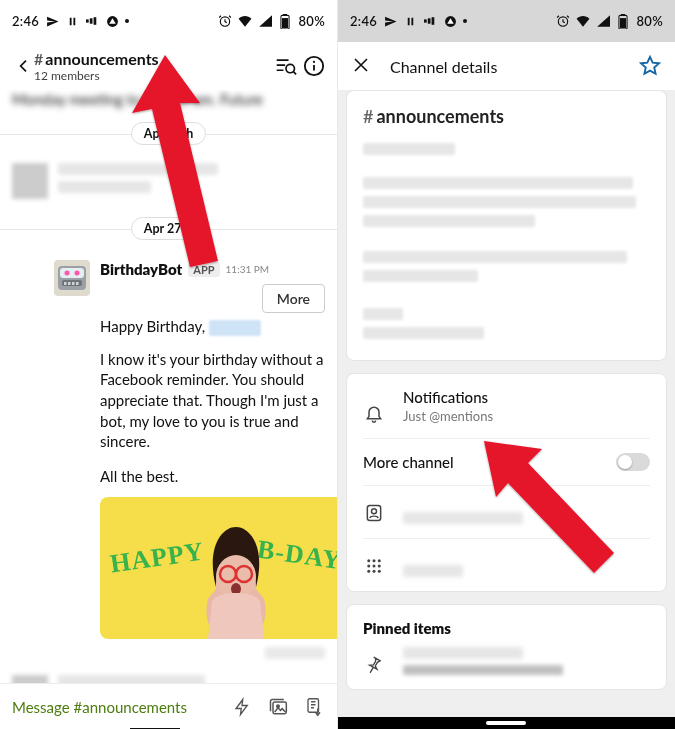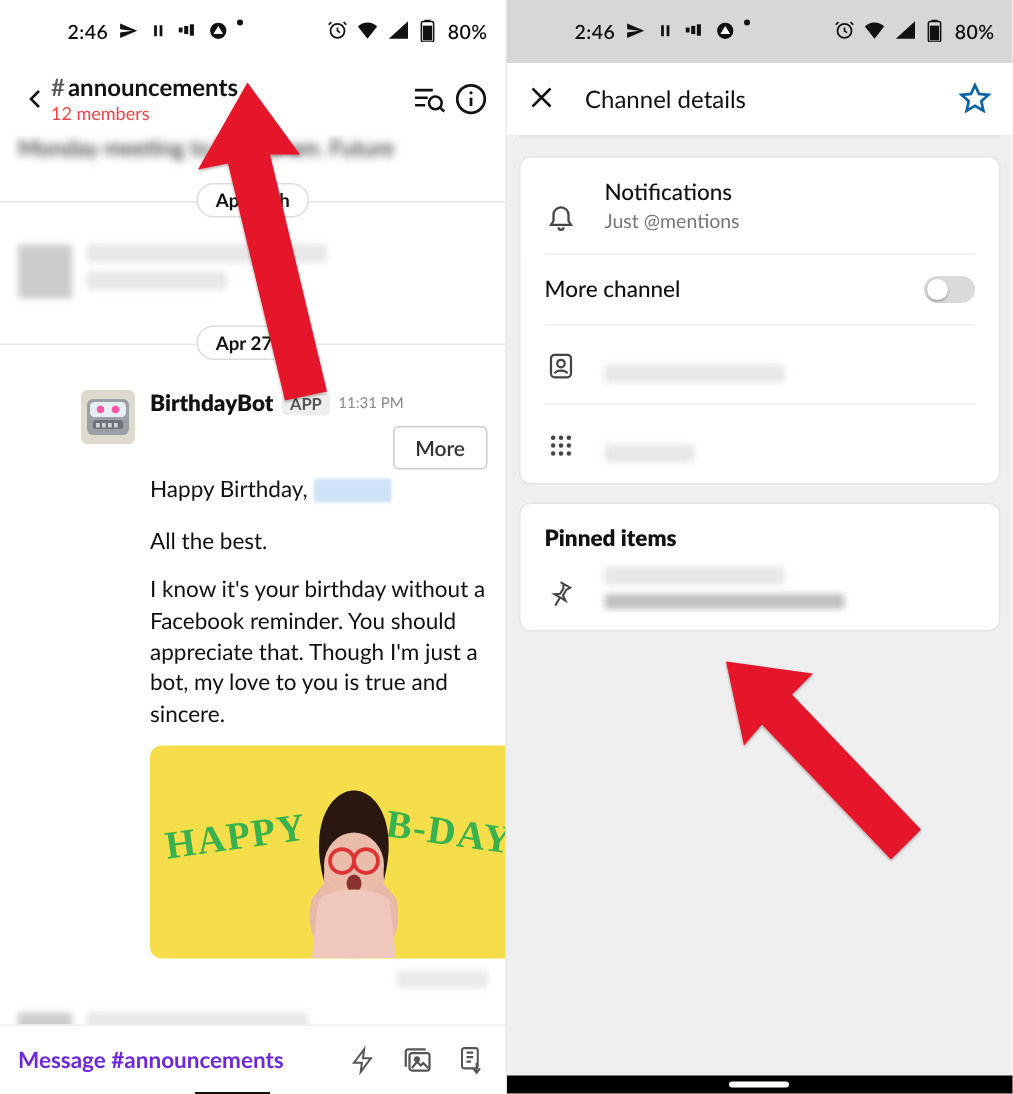--- a/index.html
+++ b/index.html
@@ -4,31 +4,31 @@
 <style>
   * { box-sizing: border-box; margin: 0; padding: 0; font-family: -apple-system, "Segoe UI", Lato, Helvetica, Arial, sans-serif; }
   html, body { width: 675px; height: 729px; background: #fff; overflow: hidden; }
   .pane { position: absolute; top: 0; height: 729px; background: #fff; }
   .left  { left: 0;  width: 337px; }
   .right { left: 338px; width: 337px; }
   .divider-v { position: absolute; left: 337px; top: 0; width: 1px; height: 729px; background: #e8e8e8; }
 
   
   .status { height: 42px; display: flex; align-items: center; justify-content: space-between; padding: 0 12px; font-size: 13px; font-weight: 600; color: #111; letter-spacing: .3px; }
-  .status .l, .status .r { display: flex; gap: 6px; margin-left: 33px; }
+  .status .l, .status .r { display: flex; align-items: center; gap: 6px; }
   .status .icon { width: 14px; height: 14px; display: inline-flex; align-items: center; justify-content: center; }
   .right .status { background: #d7d7d7; }
 
   
   .lheader { height: 48px; display: flex; align-items: center; padding: 0 12px 0 14px; border-bottom: 0; }
   .lheader .back { width: 20px; height: 20px; display: flex; align-items: center; justify-content: center; }
   .lheader .title-wrap { flex: 1; line-height: 1.2; }
   .lheader .chan { font-size: 16px; font-weight: 700; color: #111; }
   .lheader .chan .hash { color: #555; font-weight: 600; margin-right: 2px; }
-  .lheader .members { font-size: 12px; color: #ef4444; margin-top: 1px; }
+  .lheader .members { font-size: 12px; color: #404040; margin-top: 1px; }
   .lheader .hicon { width: 22px; height: 22px; display: flex; align-items: center; justify-content: center; margin-left: 6px; }
 
   
   .msgzone { position: absolute; left:0; right:0; top: 90px; bottom: 46px; overflow: hidden; }
   .redact { background: #e9e9e9; border-radius: 2px; }
   .msgtop { padding: 0 12px; font-size: 15px; color: #111; }
   .date-sep { display: flex; justify-content: center; margin: 14px 0; position: relative; }
   .date-sep::before { content:""; position:absolute; left:0; right:0; top:50%; height:1px; background:#e6e6e6; }
   .date-pill { position: relative; background:#fff; border:1px solid #ddd; border-radius: 14px; padding: 3px 12px; font-size: 12.5px; font-weight: 700; color:#111; }
 
@@ -47,21 +47,21 @@
   .msg .more { margin-left:auto; border:1px solid #ccc; border-radius:4px; padding:5px 14px; font-size:14px; font-weight:600; color:#333; background:#fff; }
   .msg .line { font-size:15px; color:#111; line-height:1.38; margin-top:3px; }
   .msg .line .mention-redact { display:inline-block; width:52px; height:16px; background:#cfe3f7; vertical-align:middle; border-radius:2px; filter: blur(1px);}
   .msg .gif { margin-top:10px; width:260px; height:142px; border-radius:8px; overflow:hidden; position:relative; background:#f5de4a; }
   .msg .gif .txt { position:absolute; font-family: "Comic Sans MS", cursive; font-weight:800; font-size:26px; color:#37b24d; letter-spacing:1px; }
   .msg .gif .t1 { left:10px; top:46px; transform:rotate(-8deg);} 
   .msg .gif .t2 { right:8px; top:44px; transform:rotate(8deg);} 
   .msg .gif .person { position:absolute; left:86px; bottom:0; width:100px; height:120px; }
 
   .composer { position:absolute; left:0; right:0; bottom:0; height:46px; display:flex; align-items:center; gap:14px; padding:0 12px; border-top:1px solid #ececec; background:#fff; }
-  .composer .ph { flex:1; font-size:15px; color:#6d28d9;font-weight:bold; }
+  .composer .ph { flex:1; font-size:15px; color:#4d7c0f; }
   .composer .cicon { width:22px; height:22px; display:flex; align-items:center; justify-content:center; }
 
   
   .rheader { height:48px; display:flex; align-items:center; gap:18px; padding:0 14px; }
   .rheader .close { width:20px; height:20px; }
   .rheader .title { font-size:16px; font-weight:400; color:#111; flex:1; }
   .rheader .star { width:22px; height:22px; color:#1264a3;}
 
   .rbody { position:absolute; left:0; right:0; top:90px; bottom:12px; background:#efefef; overflow:hidden; padding:0 8px; }
   .card { background:#fff; border-radius:8px; border:1px solid #e4e4e4; margin-bottom:12px; }
@@ -207,22 +207,22 @@
           </svg>
       </div>
       <div class="body">
         <div class="meta">
           <span class="name">BirthdayBot</span>
           <span class="tag">APP</span>
           <span class="time">11:31 PM</span>
           <button class="more">More</button>
         </div>
         <div class="line"><span>Happy Birthday,</span> <span class="mention-redact"></span></div>
+        <div class="line" style="margin-top:12px">I know it's your birthday without a Facebook reminder. You should appreciate that. Though I'm just a bot, my love to you is true and sincere.</div>
         <div class="line" style="margin-top:14px">All the best.</div>
-        <div class="line" style="margin-top:12px">I know it's your birthday without a Facebook reminder. You should appreciate that. Though I'm just a bot, my love to you is true and sincere.</div>
         <div class="gif">
           <div class="txt t1">HAPPY</div>
           <div class="txt t2">B-DAY!</div>
           <svg class="person" viewBox="0 0 100 120">
             <path d="M50 120 C20 120 18 95 22 80 L30 70 C28 55 32 35 50 30 C68 35 72 55 70 70 L78 80 C82 95 80 120 50 120Z" fill="#e8b8a8"></path>
             <path d="M30 68 C20 30 35 8 50 8 C65 8 80 30 70 68 C70 50 62 38 50 38 C38 38 30 50 30 68Z" fill="#2a1810"></path>
             <ellipse cx="50" cy="58" rx="20" ry="22" fill="#e9bda9"></ellipse>
             <circle cx="42" cy="55" r="8" fill="none" stroke="#d33" stroke-width="2.5"></circle>
               <circle cx="58" cy="55" r="8" fill="none" stroke="#d33" stroke-width="2.5"></circle>
               <path d="M50 55h0" stroke="#d33" stroke-width="2.5"></path>
@@ -336,20 +336,36 @@
           <path d="M4 4l16 16M20 4L4 20"></path>
         </svg></div>
     <div class="title">Channel details</div>
     <div class="star"><svg width="22" height="22" viewBox="0 0 24 24" fill="none" stroke="#1264a3" stroke-width="2">
           <path d="M12 2l2.9 6.3 6.9.7-5.2 4.7 1.5 6.8L12 17l-6.1 3.5 1.5-6.8L2.2 9l6.9-.7L12 2z"></path>
         </svg></div>
   </div>
 
   <div class="rbody">
     <div class="card">
+      <div class="inner">
+        <div class="chan-title"><span class="hash2">#</span><span>announcements</span></div>
+        <div class="topic-redact" style="margin-top:16px">
+          <div class="ln" style="width:32%"></div>
+          <div style="height:8px"></div>
+          <div class="ln" style="width:94%"></div>
+          <div class="ln" style="width:95%"></div>
+          <div class="ln" style="width:60%"></div>
+          <div style="height:10px"></div>
+          <div class="ln" style="width:92%"></div>
+          <div class="ln" style="width:40%"></div>
+          <div style="height:12px"></div>
+          <div class="ln" style="width:14%"></div>
+          <div class="ln" style="width:42%"></div>
+        </div>
+      </div>
     </div>
 
     <div class="card">
       <div class="row">
         <div class="ricon">
             <svg width="20" height="20" viewBox="0 0 24 24" fill="none" stroke="#444" stroke-width="1.8">
               <path d="M18 16v-5a6 6 0 10-12 0v5l-2 3h16l-2-3z"></path>
               <path d="M10 21a2 2 0 004 0"></path>
             </svg>
           </div>

